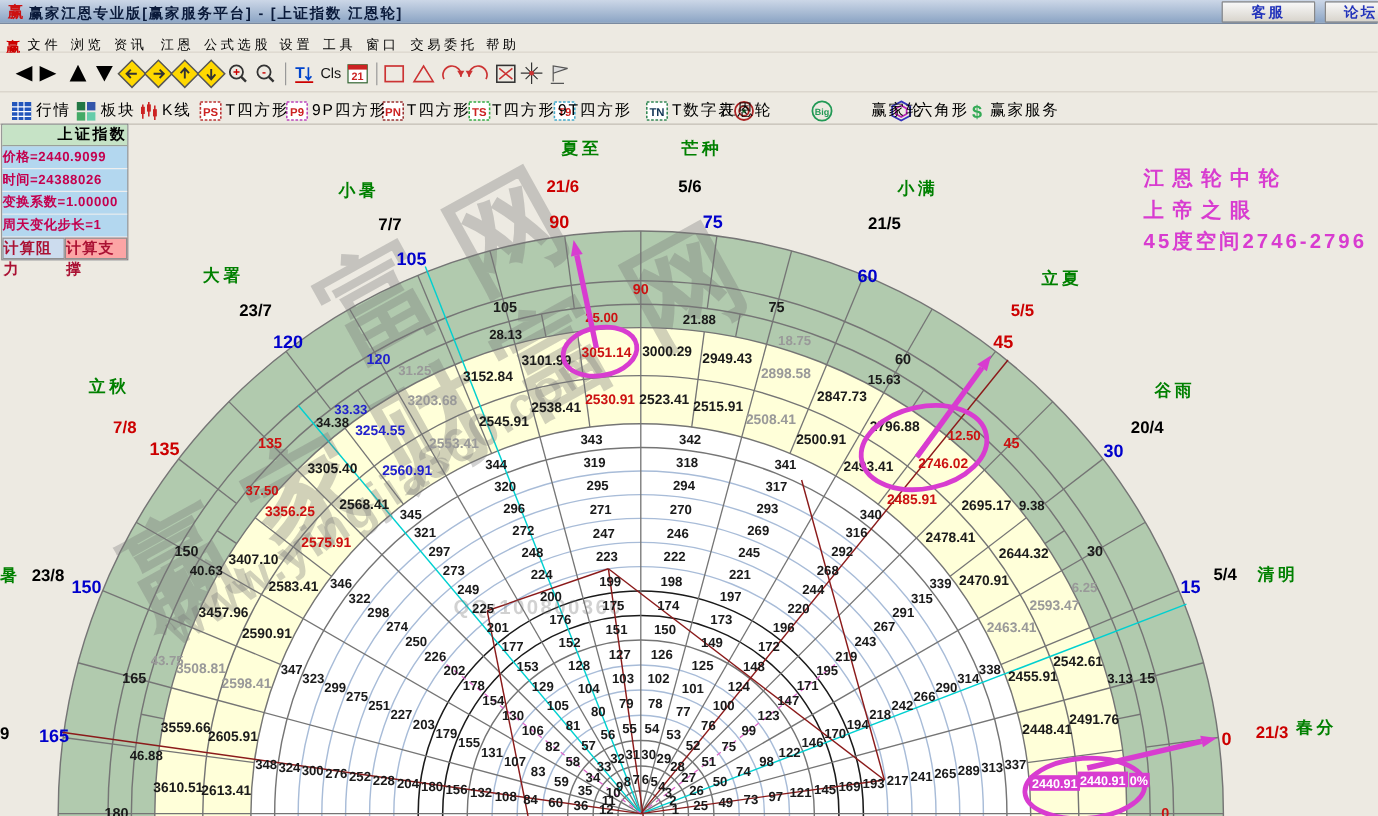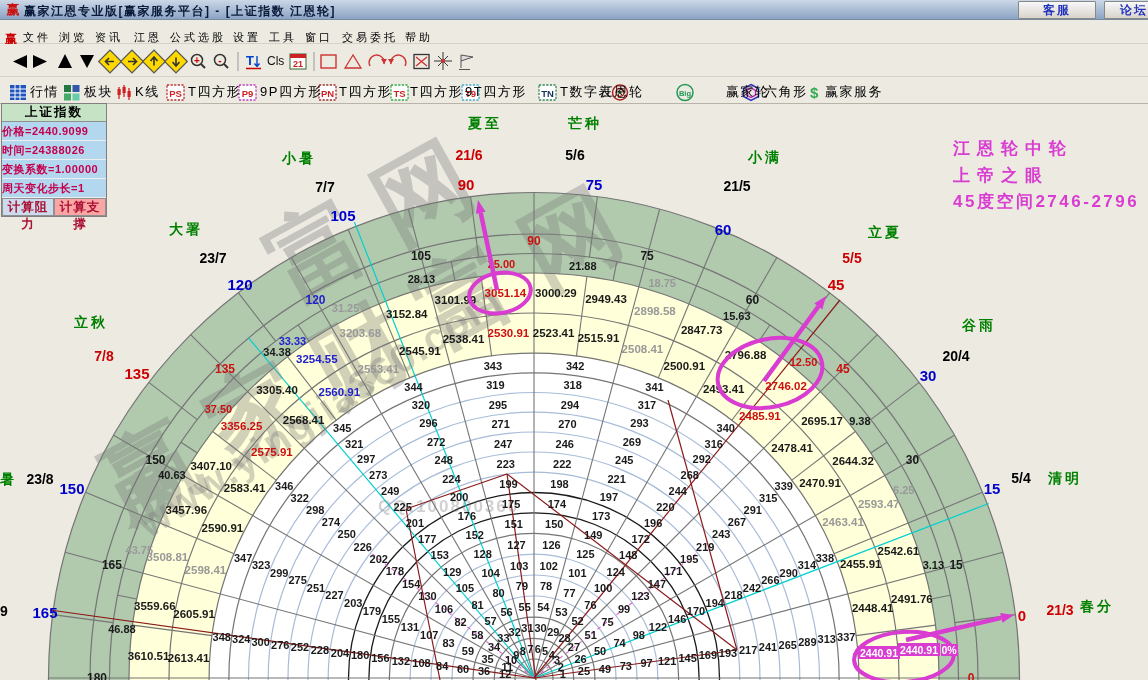--- a/index.html
+++ b/index.html
@@ -7,24 +7,24 @@
 #ttext{position:absolute;left:24px;top:3px;font-size:12px;font-weight:bold;color:#0a1a3a;letter-spacing:1.5px}
 .tbtn{position:absolute;top:1px;height:18px;background:linear-gradient(#f8f8f8,#d8d4cc);border:1px solid #888;border-radius:1px;color:#2233bb;font-size:12px;font-weight:bold;text-align:center;line-height:16px;letter-spacing:2px}
 #menubar{position:absolute;left:0;top:22px;width:1148px;height:22px;background:#edeae2;border-bottom:1px solid #d6d2c8}
 .mi{position:absolute;top:8px;font-size:11px;color:#000;letter-spacing:3px}
 #micon{position:absolute;left:5px;top:9px;width:13px;height:15px;color:#cc0000;font-size:12px;font-weight:bold}
 #tb1{position:absolute;left:0;top:44px;width:1148px;height:33px;background:#edeae2;border-bottom:1px solid #d6d2c8}
 #tb2{position:absolute;left:0;top:78px;width:1148px;height:26px;background:#edeae2;border-bottom:1px solid #b8b4aa}
 .t2{position:absolute;top:5px;font-size:13px;color:#000;letter-spacing:1.5px;white-space:nowrap}
 #chart{position:absolute;left:0;top:104px;width:1148px;height:576px;background:#edeae2}
 #panel{position:absolute;left:1px;top:-1px;width:106px;border:1px solid #808080;background:#fff}
-.phead{height:18px;background:#c6e3c6;border-bottom:1px solid #909090;text-align:center;font-size:12.5px;font-weight:bold;letter-spacing:2px;line-height:17px}
+.phead{height:18px;background:#c6e3c6;border-bottom:1px solid #909090;text-align:right;font-size:12.5px;font-weight:bold;letter-spacing:2px;line-height:17px}
 .prow{height:19px;background:#b3d7ef;border-bottom:1px solid #eee;color:#c4004e;font-size:11px;font-weight:bold;line-height:18px;letter-spacing:0.5px;white-space:nowrap;overflow:hidden}
 .pbtns{height:18px;display:flex}
-.pb1,.pb2{flex:1;font-size:12.5px;font-weight:bold;color:#aa1133;text-align:center;line-height:17px;border:1px solid #909090;letter-spacing:1px}
+.pb1,.pb2{flex:1;font-size:12.5px;font-weight:bold;color:#aa1133;line-height:17px;border:1px solid #909090;letter-spacing:1px}
 .pb1{background:#ccdcee}
 .pb2{background:#fca5a5}
 </style></head>
 <body>
 <div id="titlebar">
     <span id="ticon">赢</span>
     <span id="ttext">赢家江恩专业版[赢家服务平台] - [上证指数 江恩轮]</span>
 <span class="tbtn" style="left:1018px;width:78px">客服</span>
     <span class="tbtn" style="left:1104px;width:60px">论坛</span>
   </div>

